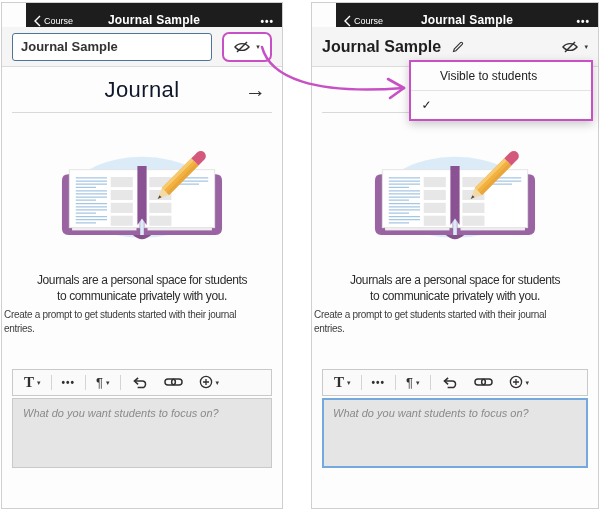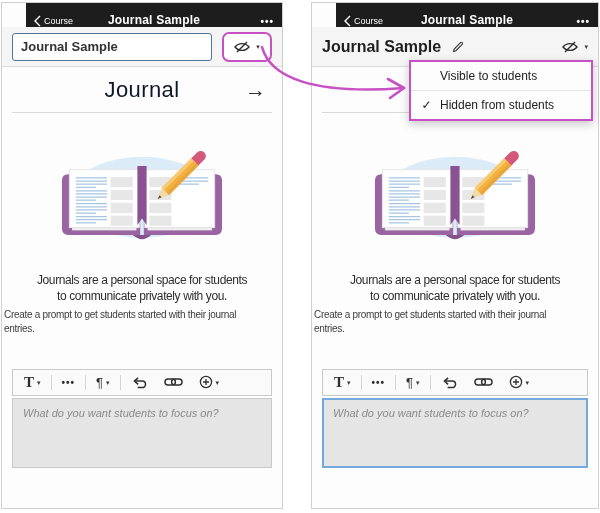--- a/index.html
+++ b/index.html
@@ -239,21 +239,20 @@
     <span class="heading-arrow">→</span>
   </div>
 
   <div class="dropdown">
     <div class="dd-item">
       <span class="dd-check"></span>
       <span>Visible to students</span>
     </div>
     <div class="dd-item">
       <span class="dd-check">✓</span>
-      <span>Hidden from students</span>
     </div>
   </div>
 
   <svg class="hero" width="184" height="120" viewBox="0 0 200 130">
     <ellipse cx="100" cy="74" rx="79" ry="44" fill="#dcebf8"></ellipse>
     <path d="M98,49 L20,49 Q13,49 13,56 L13,108 Q13,115 20,115 L98,115 Z" fill="#9a63a2"></path>
     <path d="M102,49 L180,49 Q187,49 187,56 L187,108 Q187,115 180,115 L102,115 Z" fill="#9a63a2"></path>
     <path d="M90,115 q10,9 20,0 z" fill="#84518b"></path>
     <rect x="21" y="44" width="76" height="63" fill="#ffffff" stroke="#e3e3e3" stroke-width="1"></rect>
     <rect x="103" y="44" width="76" height="63" fill="#ffffff" stroke="#e3e3e3" stroke-width="1"></rect>

